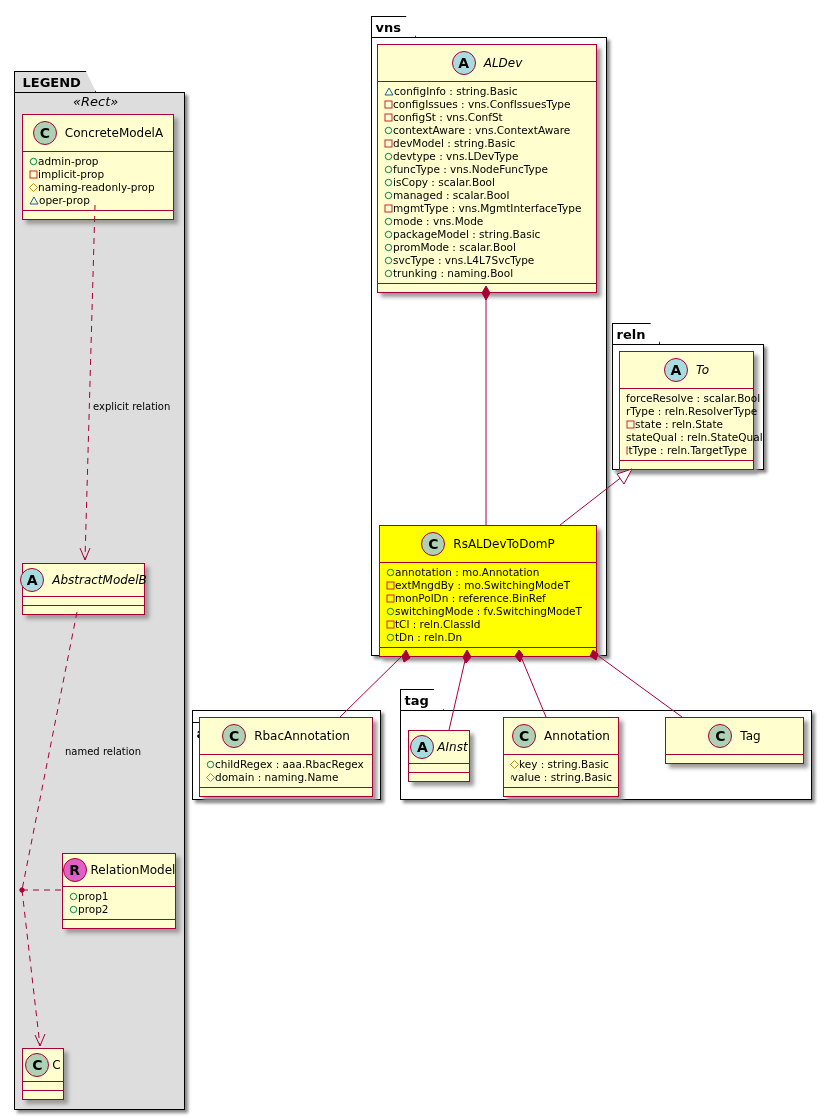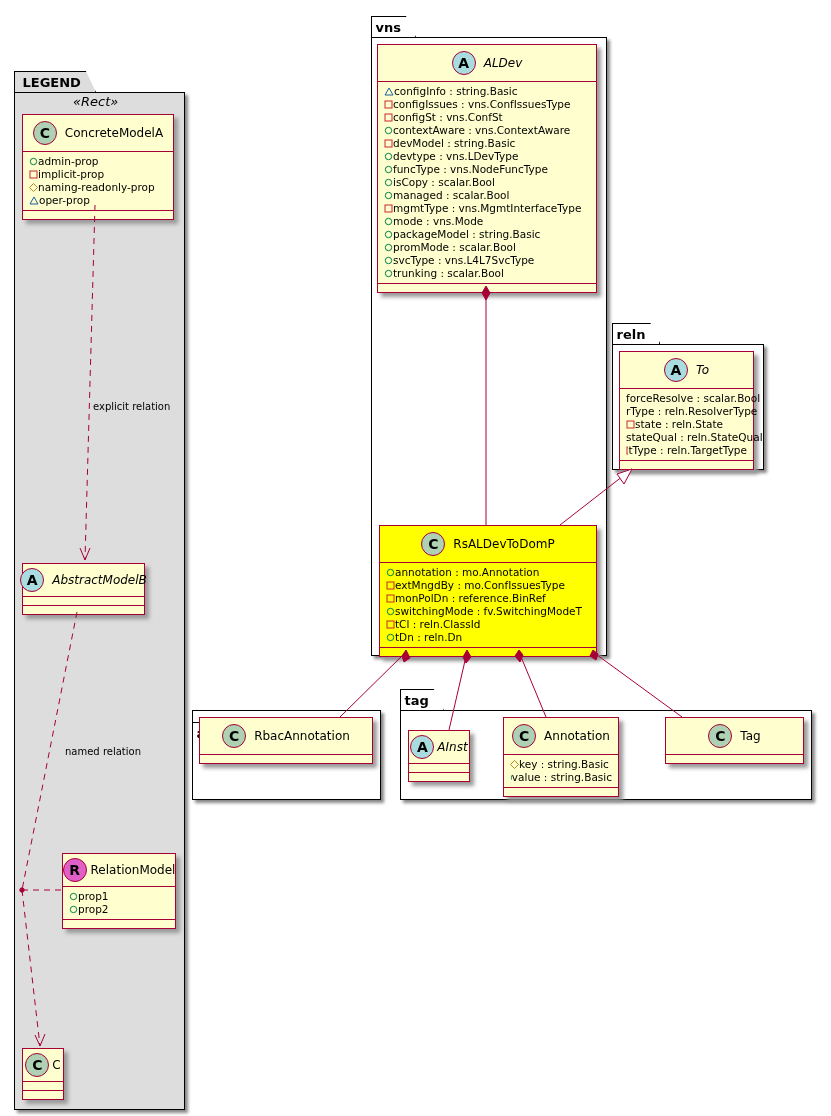--- a/index.html
+++ b/index.html
@@ -209,21 +209,21 @@
       <div class="attr">
         <svg width="9" height="9">
           <circle cx="4.5" cy="4.5" r="3.2" fill="none" stroke="#038048" stroke-width="1"></circle>
         </svg>
         <span>svcType : vns.L4L7SvcType</span>
       </div>
       <div class="attr">
         <svg width="9" height="9">
           <circle cx="4.5" cy="4.5" r="3.2" fill="none" stroke="#038048" stroke-width="1"></circle>
         </svg>
-        <span>trunking : scalar.Bool</span>
+        <span>trunking : naming.Bool</span>
       </div>
     </div>
   <div class="methods"></div>
 </div>
 
 <div class="pkg" style="left:612px; top:344px; width:150px; height:124px; background:#fff;">
   <div class="pkg-tab" style="background:#fff;">
     <span>reln</span>
   </div>
 </div>
@@ -277,21 +277,21 @@
       <div class="attr">
         <svg width="9" height="9">
           <circle cx="4.5" cy="4.5" r="3.2" fill="none" stroke="#038048" stroke-width="1"></circle>
         </svg>
         <span>annotation : mo.Annotation</span>
       </div>
       <div class="attr">
         <svg width="9" height="9">
           <rect x="1" y="1" width="7" height="7" fill="none" stroke="#c82930" stroke-width="1"></rect>
         </svg>
-        <span>extMngdBy : mo.ConfIssuesType</span>
+        <span>extMngdBy : mo.SwitchingModeT</span>
       </div>
       <div class="attr">
         <svg width="9" height="9">
           <rect x="1" y="1" width="7" height="7" fill="none" stroke="#c82930" stroke-width="1"></rect>
         </svg>
         <span>monPolDn : reference.BinRef</span>
       </div>
       <div class="attr">
         <svg width="9" height="9">
           <circle cx="4.5" cy="4.5" r="3.2" fill="none" stroke="#038048" stroke-width="1"></circle>
@@ -318,20 +318,34 @@
   <div class="pkg-tab" style="background:#fff;margin-top:33px;">
     <span>aaa</span>
   </div>
 </div>
 
 <div class="cls" style="left:199px; top:717px; width:172px;">
   <div class="cls-head">
     <span class="badge C">C</span>
     <span class="cls-name">RbacAnnotation</span>
   </div>
+  <div class="attrs">
+      <div class="attr">
+        <svg width="9" height="9">
+          <circle cx="4.5" cy="4.5" r="3.2" fill="none" stroke="#038048" stroke-width="1"></circle>
+        </svg>
+        <span>childRegex : aaa.RbacRegex</span>
+      </div>
+      <div class="attr">
+        <svg width="9" height="9">
+          <polygon points="4.5,0.5 8.5,4.5 4.5,8.5 0.5,4.5" fill="none" stroke="#b38d22" stroke-width="1"></polygon>
+        </svg>
+        <span>domain : naming.Name</span>
+      </div>
+    </div>
   <div class="methods"></div>
 </div>
 
 <div class="pkg" style="left:400px; top:710px; width:410px; height:88px; background:#fff;">
   <div class="pkg-tab" style="background:#fff;">
     <span>tag</span>
   </div>
 </div>
 
 <div class="cls" style="left:408px; top:730px; width:60px;">

